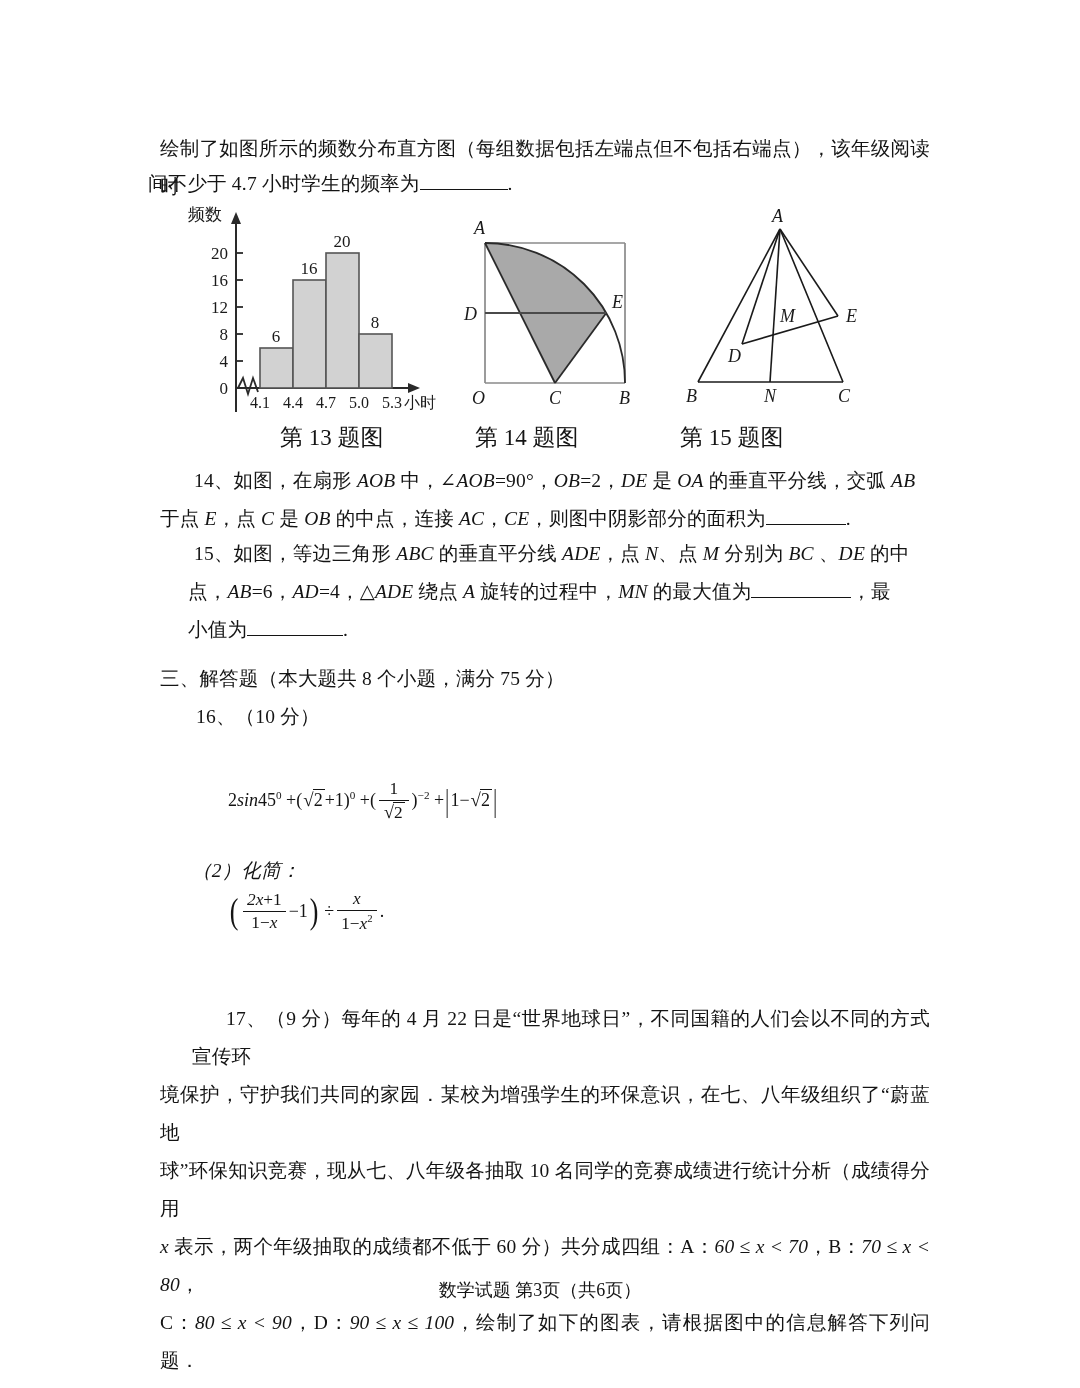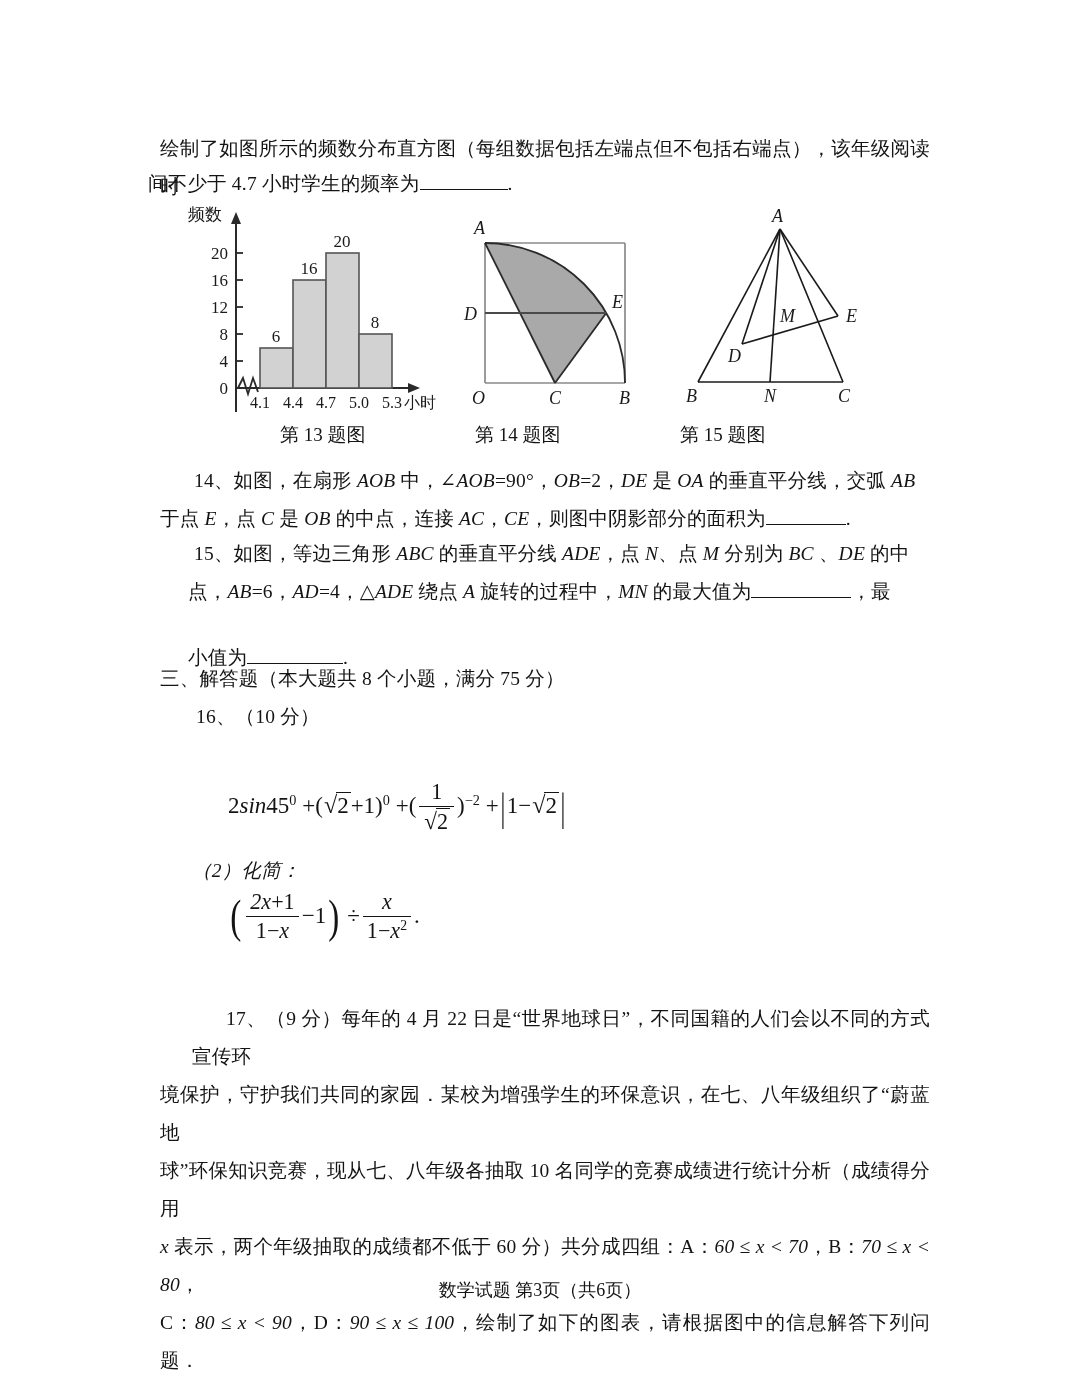--- a/index.html
+++ b/index.html
@@ -51,30 +51,30 @@
   }
   .caption-row {
     position: absolute;
     left: 160px;
     top: 422px;
     width: 770px;
     height: 30px;
   }
   .caption {
     position: absolute;
-    font-size: 19px;
+    font-size: 23px;
     color: #141414;
     white-space: nowrap;
   }
 
   
   .mathblock {
     position: absolute;
     font-family: "Liberation Serif", "DejaVu Serif", serif;
-    font-size: 23px;
+    font-size: 18px;
     color: #141414;
     white-space: nowrap;
   }
   .mi { font-style: italic; }
   .frac {
     display: inline-block;
     vertical-align: middle;
     text-align: center;
     margin: 0 3px;
     position: relative;
@@ -281,21 +281,21 @@
     </div>
   </div>
 
   <div class="body-text" style="left:160px; top:535px; width:770px;">
     <div style="text-indent:34px;">
       <span>15、如图，等边三角形 </span><span class="it">ABC</span><span> 的垂直平分线 </span><span class="it">ADE</span><span>，点 </span><span class="it">N</span><span>、点 </span><span class="it">M</span><span> 分别为 </span><span class="it">BC</span><span> 、</span><span class="it">DE</span><span> 的中</span>
     </div>
     <div style="text-indent:28px;">
       <span>点，</span><span class="it">AB</span><span>=6，</span><span class="it">AD</span><span>=4，△</span><span class="it">ADE</span><span> 绕点 </span><span class="it">A</span><span> 旋转的过程中，</span><span class="it">MN</span><span> 的最大值为</span><span class="blank" style="width:100px; height:19px;"></span><span>，最</span>
     </div>
-    <div style="text-indent:28px;margin-top:28px;">
+    <div style="text-indent:28px;">
       <span>小值为</span><span class="blank" style="width:96px; height:19px;"></span><span>.</span>
     </div>
   </div>
 
   <div class="body-text" style="left:160px; top:660px; width:770px;">
     <span class="bold">三、解答题</span><span>（本大题共 8 个小题，满分 75 分）</span>
   </div>
 
   <div class="body-text" style="left:196px; top:698px; width:740px;">
     <span>16、（10 分）</span>

